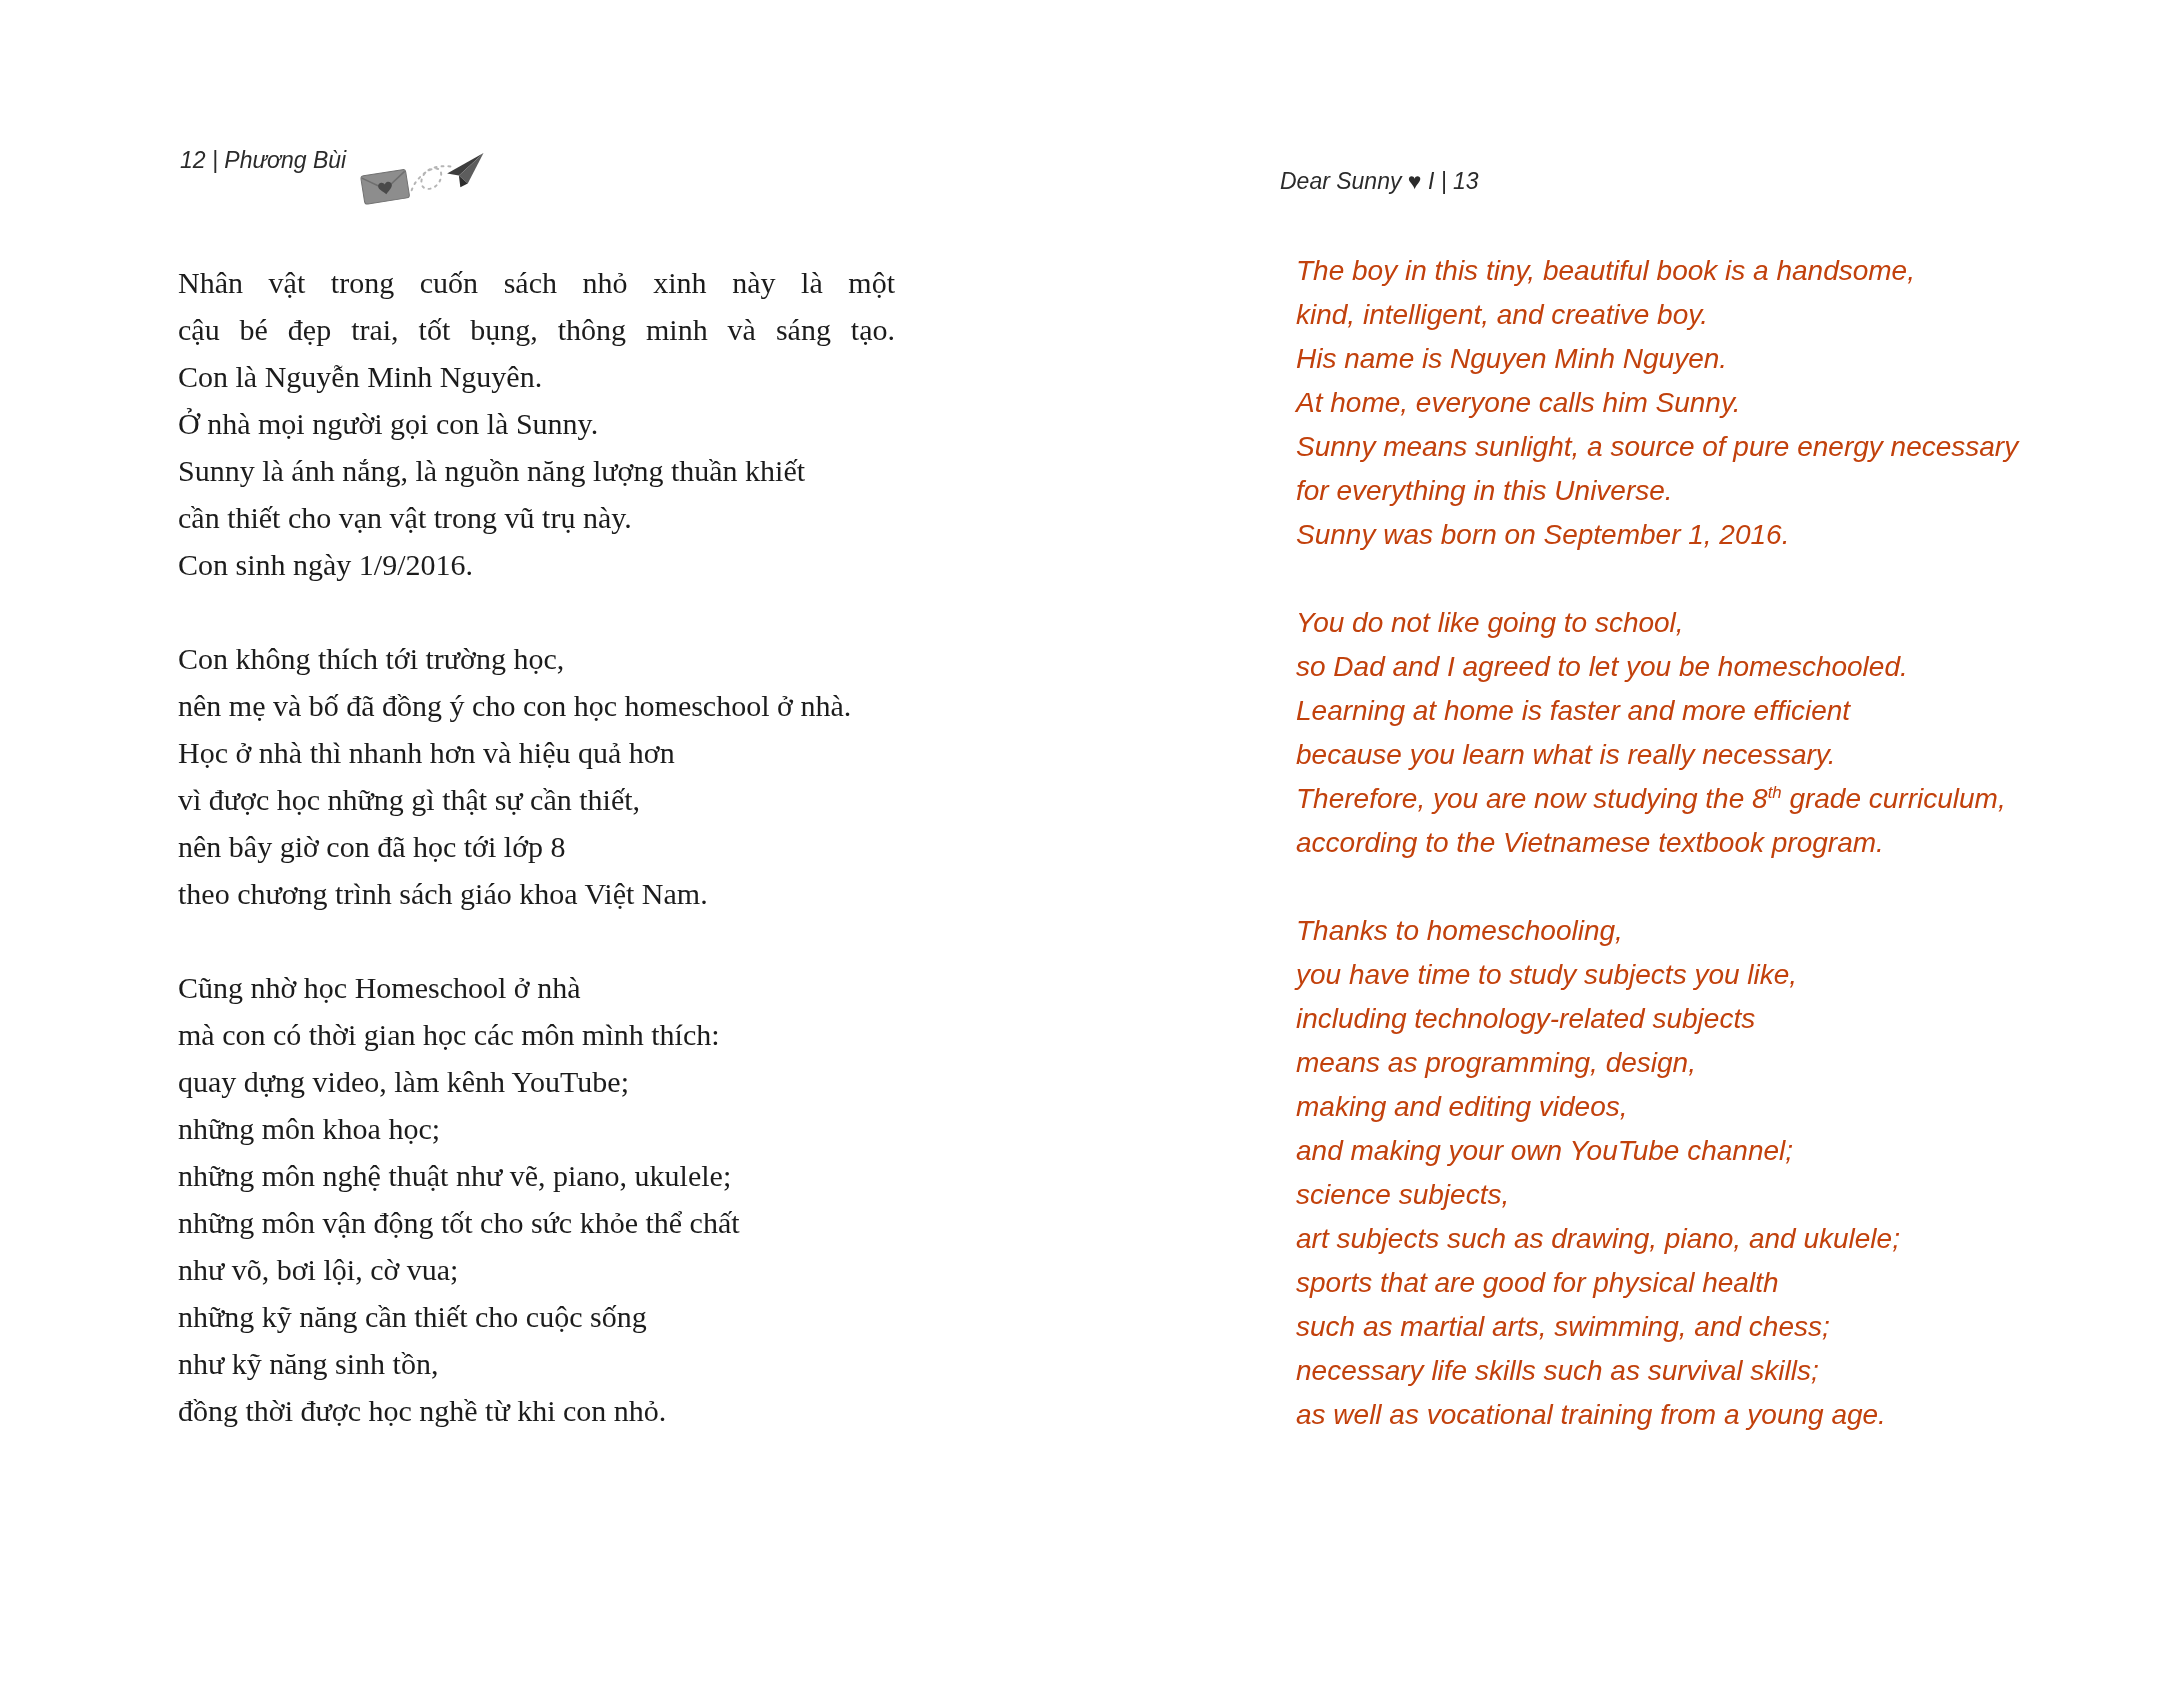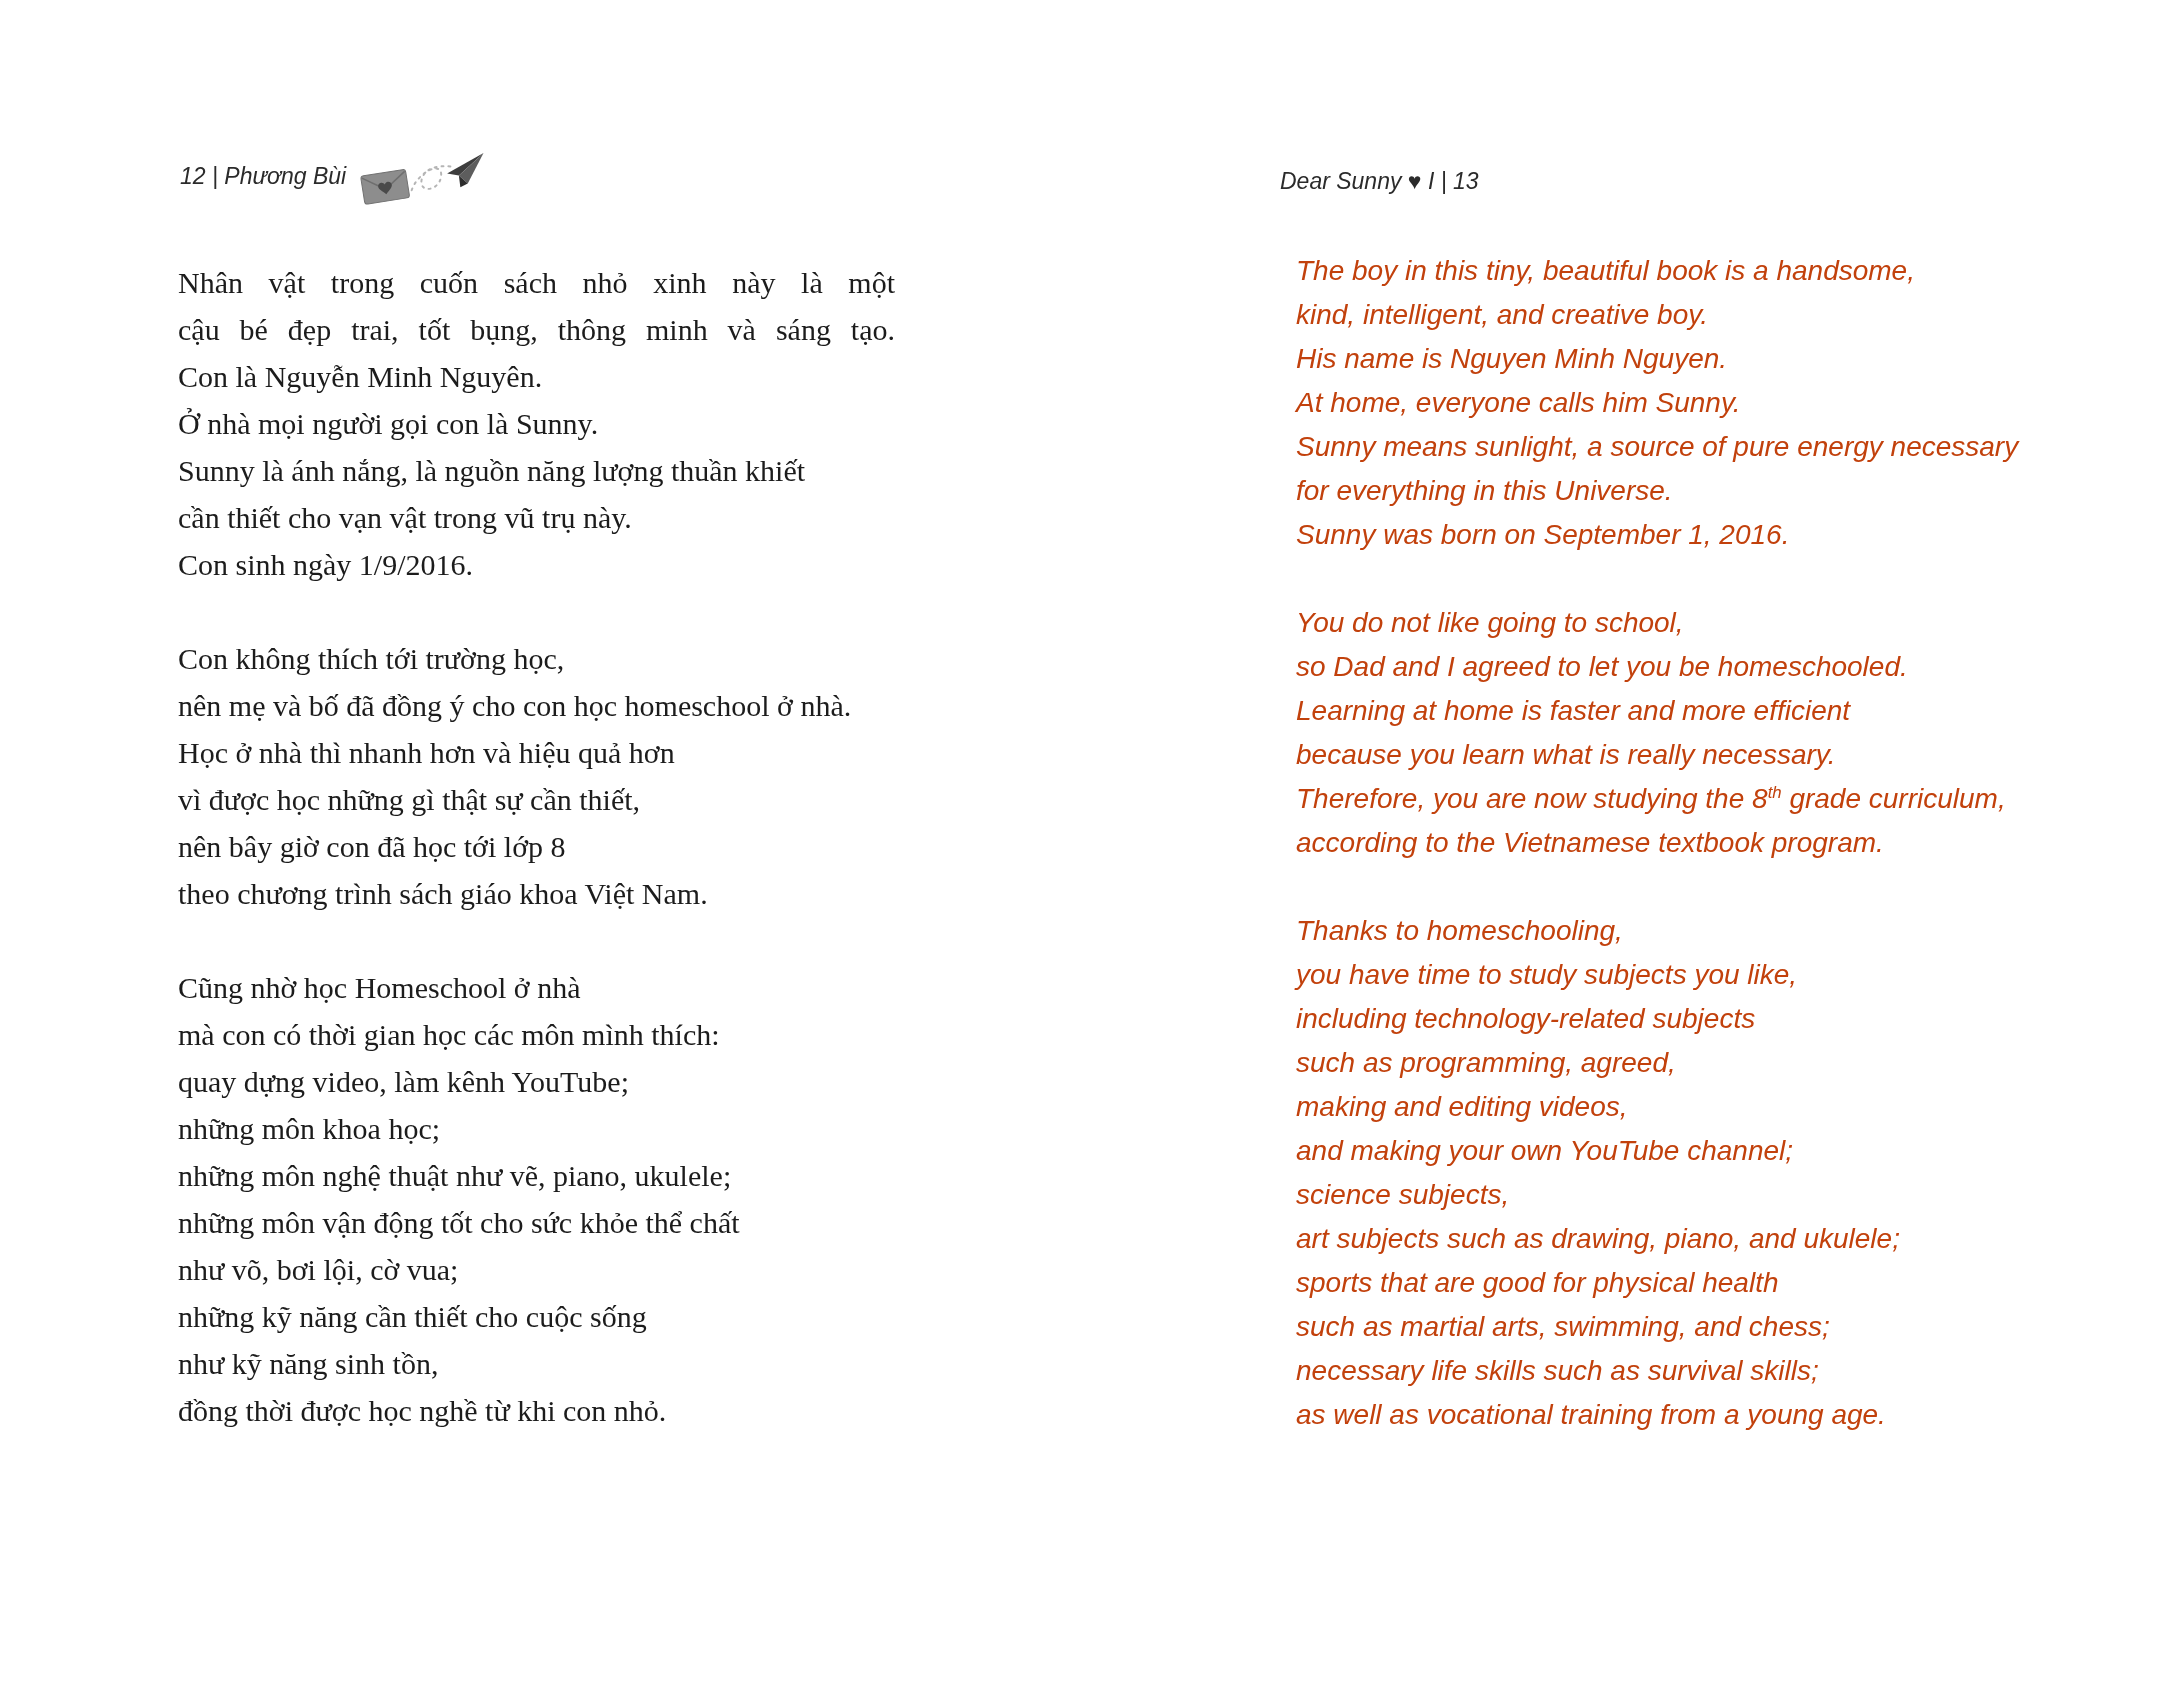--- a/index.html
+++ b/index.html
@@ -8,21 +8,21 @@
     background:#ffffff;
     position:relative;
     overflow:hidden;
     font-family:"Liberation Serif",serif;
   }
   .spread{position:absolute;inset:0;}
 
   
   .lp-header{
     position:absolute;left:180px;top:147px;height:63px;
-    display:flex;align-items:center;gap:10px;
+    display:flex;align-items:flex-start;gap:10px;
   }
   .lp-header .htxt{
     font-family:"Liberation Sans",sans-serif;
     font-style:italic;font-size:23px;line-height:26px;
     color:#2b2b2b;margin-bottom:6px;white-space:nowrap;
   }
   .rp-header{
     position:absolute;left:1280px;top:168px;width:723px;
     text-align:left;
     font-family:"Liberation Sans",sans-serif;
@@ -129,21 +129,21 @@
         <div class="line">so Dad and I agreed to let you be homeschooled.</div>
         <div class="line">Learning at home is faster and more efficient</div>
         <div class="line">because you learn what is really necessary.</div>
         <div class="line"><span>Therefore, you are now studying the 8</span><sup>th</sup><span> grade curriculum,</span></div>
         <div class="line">according to the Vietnamese textbook program.</div>
       </div>
       <div class="para">
         <div class="line">Thanks to homeschooling,</div>
         <div class="line">you have time to study subjects you like,</div>
         <div class="line">including technology-related subjects</div>
-        <div class="line">such as programming, agreed,</div>
+        <div class="line">means as programming, design,</div>
         <div class="line">making and editing videos,</div>
         <div class="line">and making your own YouTube channel;</div>
         <div class="line">science subjects,</div>
         <div class="line">art subjects such as drawing, piano, and ukulele;</div>
         <div class="line">sports that are good for physical health</div>
         <div class="line">such as martial arts, swimming, and chess;</div>
         <div class="line">necessary life skills such as survival skills;</div>
         <div class="line">as well as vocational training from a young age.</div>
       </div>
     </div>

